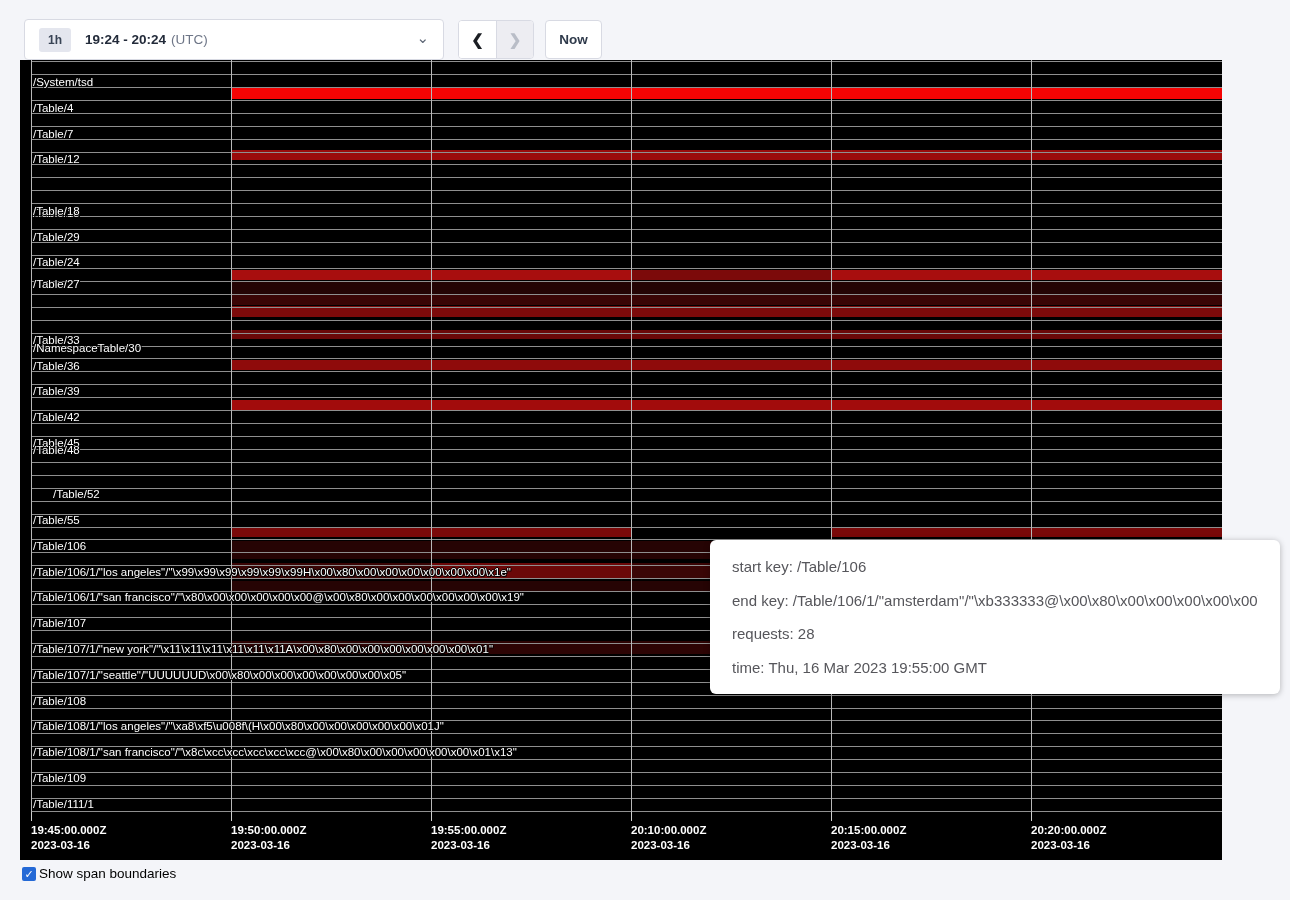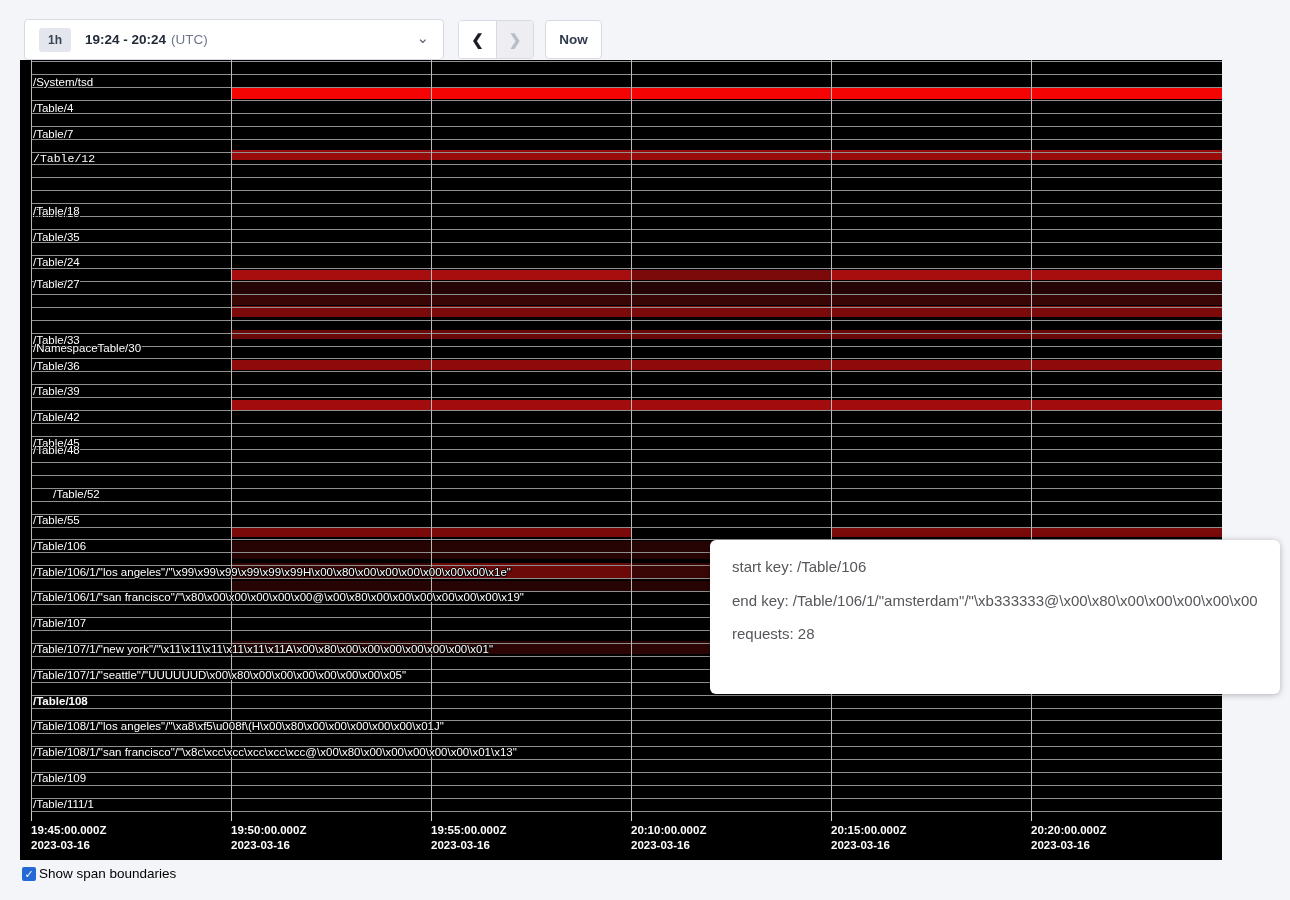--- a/index.html
+++ b/index.html
@@ -184,42 +184,42 @@
     <div class="tickstub" style="left: 411px;"></div>
     <div class="gridline" style="left: 611px;"></div>
     <div class="tickstub" style="left: 611px;"></div>
     <div class="gridline" style="left: 811px;"></div>
     <div class="tickstub" style="left: 811px;"></div>
     <div class="gridline" style="left: 1011px;"></div>
     <div class="tickstub" style="left: 1011px;"></div>
     <div class="rowlabel" style="top: 16px;">/System/tsd</div>
     <div class="rowlabel" style="top: 41.8px;">/Table/4</div>
     <div class="rowlabel" style="top: 67.5px;">/Table/7</div>
-    <div class="rowlabel" style="top: 93.3px; font-family: Liberation Mono, monospace;">/Table/12</div>
+    <div class="rowlabel" style="top: 93.3px;">/Table/12</div>
     <div class="rowlabel" style="top: 126px; margin-top: 21px;">/Table/15</div>
     <div class="rowlabel" style="top: 144.8px;">/Table/18</div>
-    <div class="rowlabel" style="top: 170.6px;">/Table/35</div>
+    <div class="rowlabel" style="top: 170.6px;">/Table/29</div>
     <div class="rowlabel" style="top: 196.4px;">/Table/24</div>
     <div class="rowlabel" style="top: 218px;">/Table/27</div>
     <div class="rowlabel" style="top: 247.9px; margin-top: 34px;">/NamespaceTable/30</div>
     <div class="rowlabel" style="top: 273.7px;">/Table/33</div>
     <div class="rowlabel" style="top: 299.5px;">/Table/36</div>
     <div class="rowlabel" style="top: 325.2px;">/Table/39</div>
     <div class="rowlabel" style="top: 351px;">/Table/42</div>
     <div class="rowlabel" style="top: 376.8px;">/Table/45</div>
     <div class="rowlabel" style="top: 384px;">/Table/48</div>
     <div class="rowlabel" style="top: 428.3px; margin-left: 20px;">/Table/52</div>
     <div class="rowlabel" style="top: 454.1px;">/Table/55</div>
     <div class="rowlabel" style="top: 479.9px;">/Table/106</div>
     <div class="rowlabel" style="top: 505.6px;">/Table/106/1/"los angeles"/"\x99\x99\x99\x99\x99\x99H\x00\x80\x00\x00\x00\x00\x00\x00\x1e"</div>
     <div class="rowlabel" style="top: 531.4px;">/Table/106/1/"san francisco"/"\x80\x00\x00\x00\x00\x00@\x00\x80\x00\x00\x00\x00\x00\x00\x19"</div>
     <div class="rowlabel" style="top: 557.2px;">/Table/107</div>
     <div class="rowlabel" style="top: 582.9px;">/Table/107/1/"new york"/"\x11\x11\x11\x11\x11\x11A\x00\x80\x00\x00\x00\x00\x00\x00\x01"</div>
     <div class="rowlabel" style="top: 608.7px;">/Table/107/1/"seattle"/"UUUUUUD\x00\x80\x00\x00\x00\x00\x00\x00\x05"</div>
-    <div class="rowlabel" style="top: 634.5px; font-weight: bold;">/Table/108</div>
+    <div class="rowlabel" style="top: 634.5px;">/Table/108</div>
     <div class="rowlabel" style="top: 660.3px;">/Table/108/1/"los angeles"/"\xa8\xf5\u008f\(H\x00\x80\x00\x00\x00\x00\x00\x01J"</div>
     <div class="rowlabel" style="top: 686px;">/Table/108/1/"san francisco"/"\x8c\xcc\xcc\xcc\xcc\xcc@\x00\x80\x00\x00\x00\x00\x00\x01\x13"</div>
     <div class="rowlabel" style="top: 711.8px;">/Table/109</div>
     <div class="rowlabel" style="top: 737.6px;">/Table/111/1</div>
     <div class="axis-time" style="left: 11px;">19:45:00.000Z</div>
     <div class="axis-date" style="left: 11px;">2023-03-16</div>
     <div class="axis-time" style="left: 211px;">19:50:00.000Z</div>
     <div class="axis-date" style="left: 211px;">2023-03-16</div>
     <div class="axis-time" style="left: 411px;">19:55:00.000Z</div>
     <div class="axis-date" style="left: 411px;">2023-03-16</div>
@@ -228,18 +228,19 @@
     <div class="axis-time" style="left: 811px;">20:15:00.000Z</div>
     <div class="axis-date" style="left: 811px;">2023-03-16</div>
     <div class="axis-time" style="left: 1011px;">20:20:00.000Z</div>
     <div class="axis-date" style="left: 1011px;">2023-03-16</div>
   </div>
 
 <div class="tooltip">
   <div>start key: /Table/106</div>
   <div>end key: /Table/106/1/"amsterdam"/"\xb333333@\x00\x80\x00\x00\x00\x00\x00\x00#"</div>
   <div>requests: 28</div>
+  <div>time: Thu, 16 Mar 2023 19:55:00 GMT</div>
 </div>
 
 <div class="footer">
   <div class="checkbox">✓</div>
   <span class="checkbox-label">Show span boundaries</span>
 </div>
 
 </body></html>

